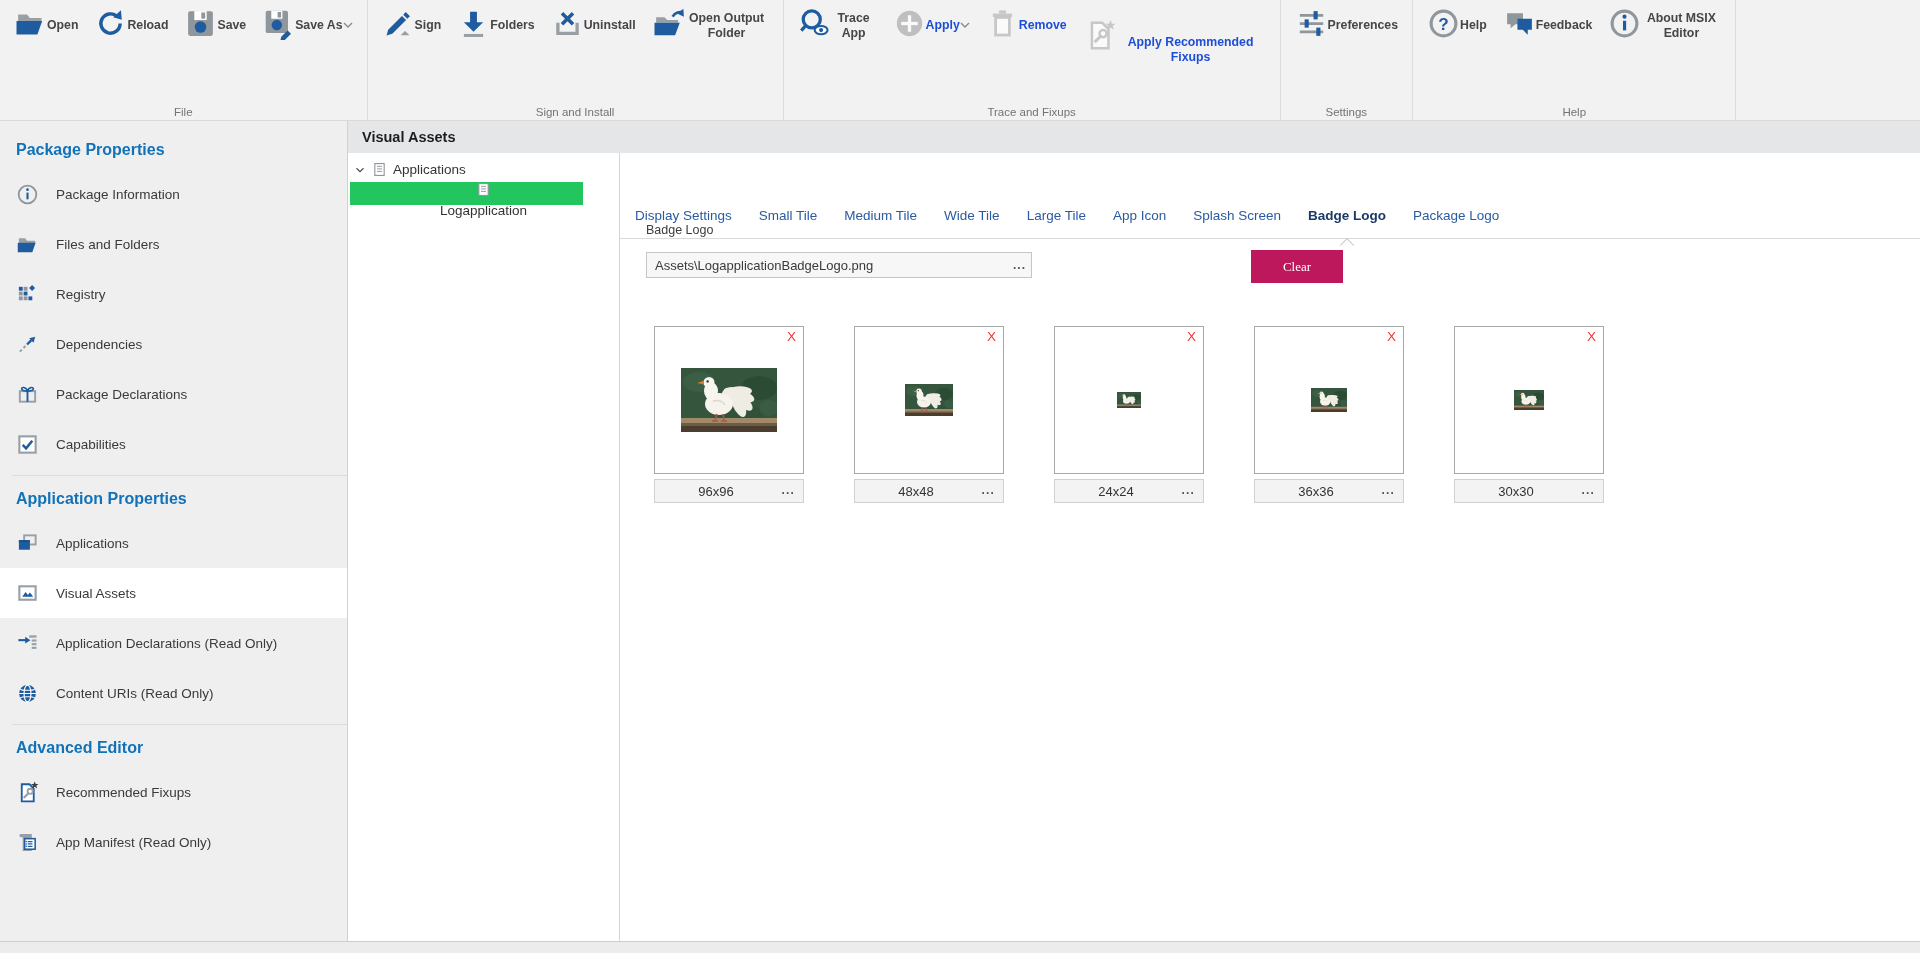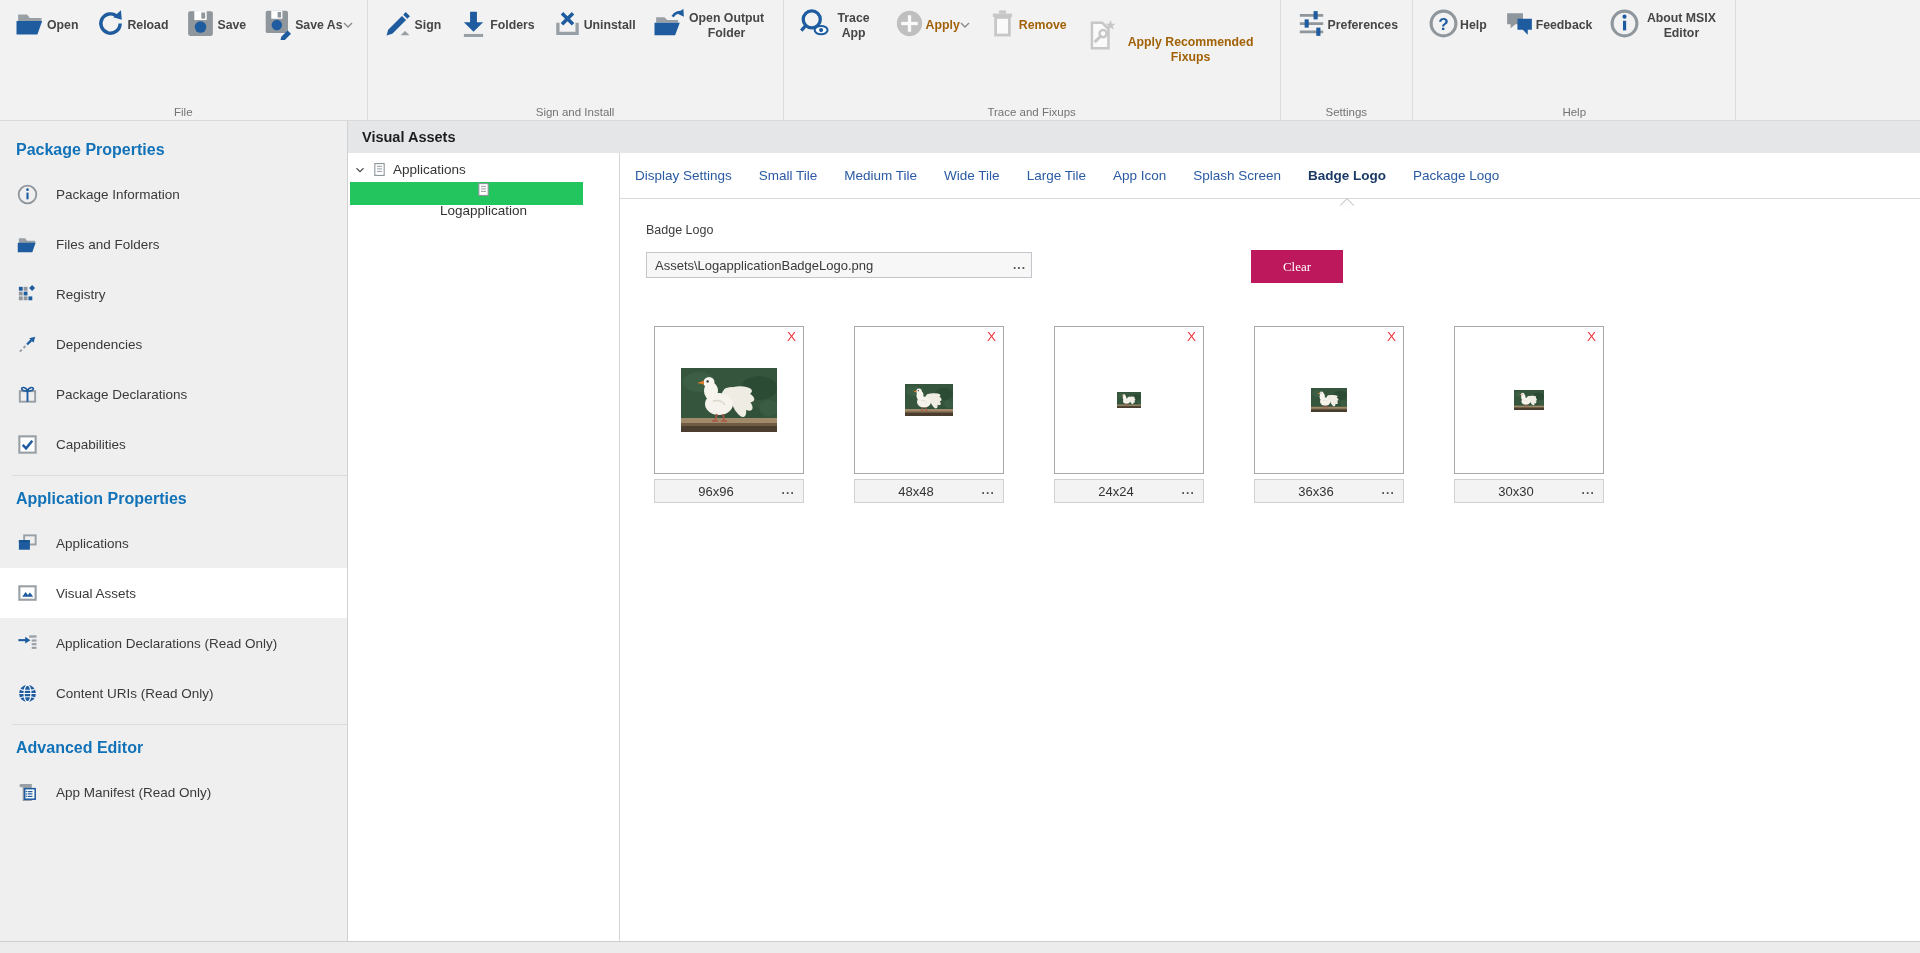--- a/index.html
+++ b/index.html
@@ -16,21 +16,21 @@
     font-size:11.5px; color:#737373; }
   .rbtn { display:flex; flex-direction:row; align-items:center; padding:7px 8px 0 8px;
     min-width:50px; cursor:default;font-weight:bold; }
   .rbtn .ric { width:33px; height:33px; flex:0 0 auto; }
   .rbtn .rlabel { margin-top:4px; font-size:12.3px; color:#464646; text-align:center;
     line-height:1.18; }
   .rbtn.w84 .rlabel { max-width:84px; }
   .rbtn.w46 .rlabel { max-width:46px; }
   .rbtn.w150 .rlabel { max-width:150px;margin-top:28px; }
   .rbtn.w80 .rlabel { max-width:80px; }
-  .rbtn.disabled .rlabel { color:#a16207; }
+  .rbtn.disabled .rlabel { color:#1d4ed8; }
   .rbtn.disabled .ric { filter:grayscale(1) opacity(0.62); }
   .dd { margin-top:2px; }
 
   
   .mainrow { flex:1 1 auto; display:flex; min-height:0; }
 
   
   .sidebar { width:348px; flex:0 0 348px; background:#efeff0; border-right:1px solid #d2d2d2;
     padding-top:8px; overflow:hidden; }
   .side-title { font-size:16px; font-weight:bold; color:#1272b8; padding:12px 16px 10px 16px; }
@@ -51,21 +51,21 @@
     padding-top:5px; }
   .tree-row { display:flex; align-items:center; height:23px; font-size:13.5px; color:#333; gap:6px; }
   .tree-row.root { padding-left:6px; }
   .tree-row.child { margin:1px 36px 0 2px; padding-left:34px; background:#22c55e;flex-direction:column; }
   .tic { width:15px; height:15px; flex:0 0 auto; }
   .tchev { width:12px; height:12px; flex:0 0 auto; }
 
   
   .content { flex:1 1 auto; position:relative; background:#fff; min-width:0; }
   .tabbar { height:46px; display:flex; align-items:center; gap:27px; padding-left:15px;
-    border-bottom:1px solid #d9d9d9; }
+    border-bottom:1px solid #d9d9d9;margin-top:40px; }
   .tab { font-size:13.5px; color:#2a5aa2; cursor:default; position:relative;
     height:100%; display:flex; align-items:center; }
   .tab.active { color:#1b3a66; font-weight:bold; }
   .tab.active::after { content:''; position:absolute; left:50%; bottom:-12px;
     width:9px; height:9px; background:#fdfdfd; border-left:1px solid #c9c9c9;
     border-top:1px solid #c9c9c9; transform:translateX(-50%) rotate(45deg); }
 
   .badge-label { position:absolute; left:26px; top:70px; font-size:12.5px; color:#3c3c3c; }
   .path-wrap { position:absolute; left:26px; top:99px; width:386px; height:26px; }
   .path-input { width:100%; height:100%; background:#f7f7f7; border:1px solid #c3c7cb;
@@ -499,20 +499,26 @@
             <use href="#sym-globe"></use>
           </svg>
         <span>Content URIs (Read Only)</span>
       </div>
 
       <div class="side-div"></div>
       <div class="side-title">Advanced Editor</div>
 
       <div class="side-item">
         <svg class="sic">
+            <use href="#sym-recfixups"></use>
+          </svg>
+        <span>Recommended Fixups</span>
+      </div>
+      <div class="side-item">
+        <svg class="sic">
             <use href="#sym-manifest"></use>
           </svg>
         <span>App Manifest (Read Only)</span>
       </div>
     </div>
 
     <div class="rightcol">
       <div class="panel-header">
         <span>Visual Assets</span>
       </div>

